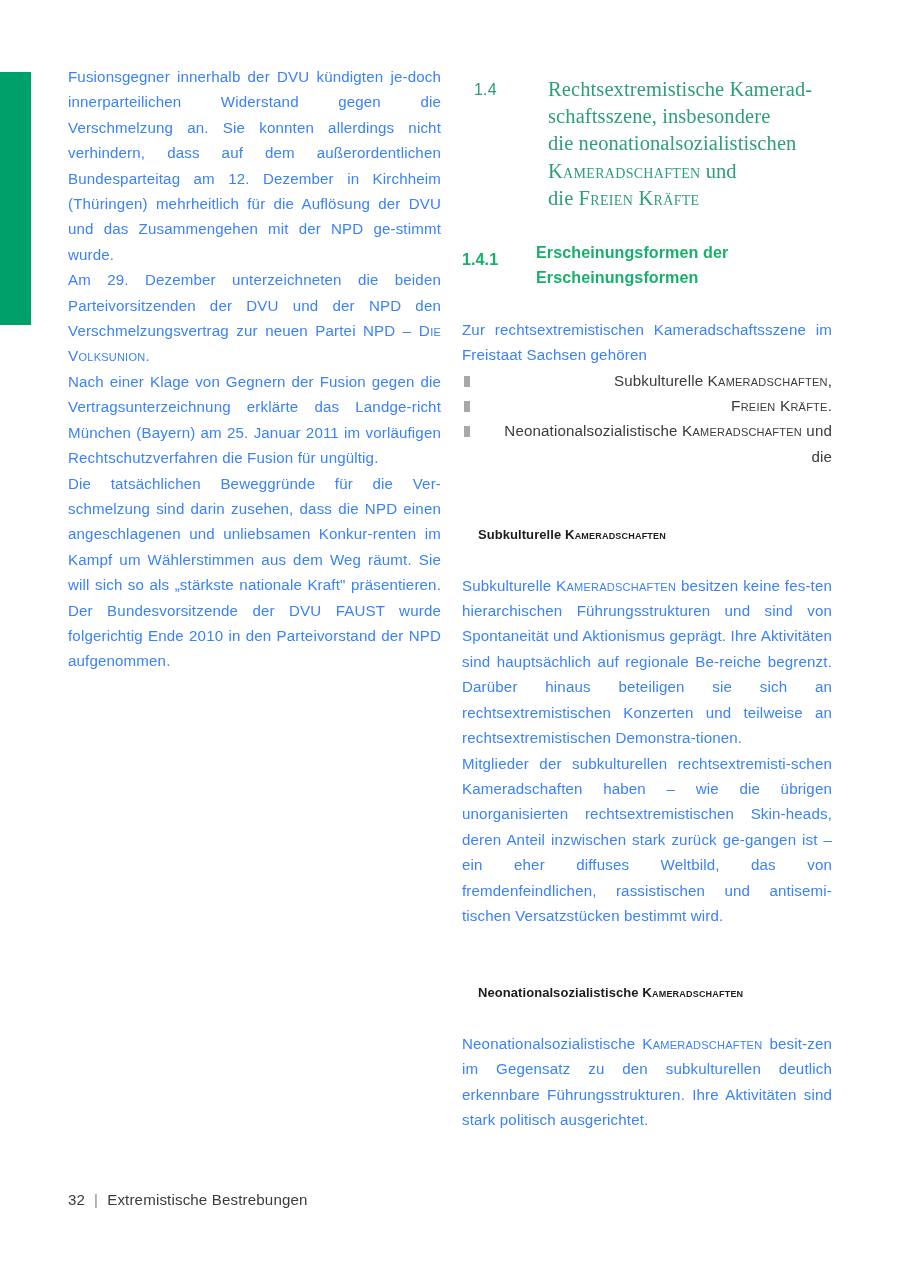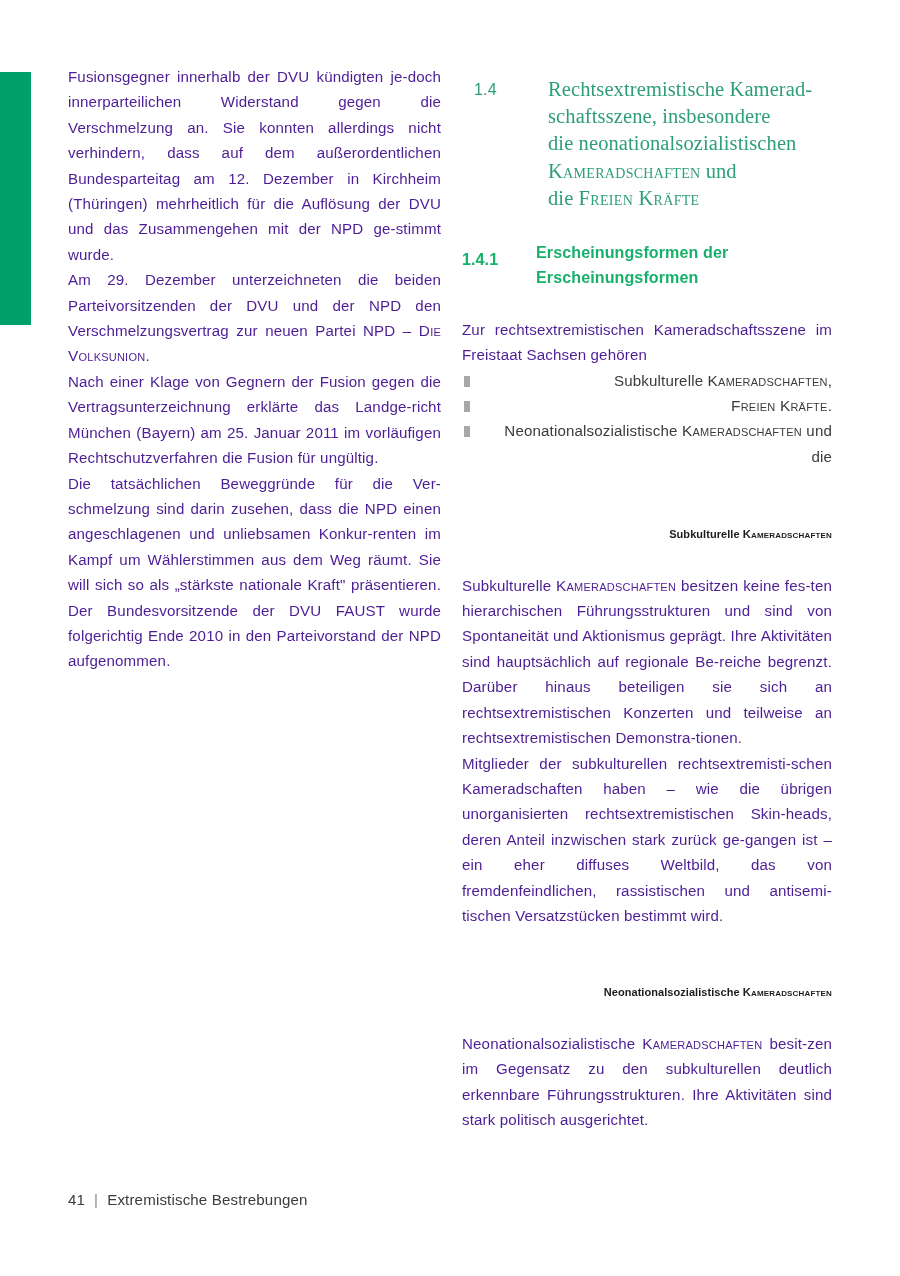--- a/index.html
+++ b/index.html
@@ -38,21 +38,21 @@
     left: 462px;
     top: 64px;
     width: 370px;
   }
 
   
   p.body {
     margin: 0;
     font-size: 15.1px;
     line-height: 25.4px;
-    color: #4c1d95;
+    color: #3b82f6;
     text-align: justify;
     text-justify: inter-word;
     hyphens: manual;
     letter-spacing: 0.01em;
   }
   p.body + p.body { margin-top: 0; }
 
   
   .sc {
     font-variant: small-caps;
@@ -102,28 +102,27 @@
   .h-sub .num {
     position: absolute;
     left: 0;
     top: 7px;
     width: 70px;
     font-weight: bold;
   }
 
   
   h3.h-section {
-    margin: 0;
+    margin: 16px;
     font-family: "Liberation Sans", sans-serif;
     font-weight: bold;
-    font-size: 11px;
+    font-size: 13px;
     line-height: 25.4px;
     color: #1c1c1c;
     letter-spacing: 0.005em;
-    text-align: right;
   }
   h3.h-section .sc { font-size: 1.02em; }
 
   
   ul.bullets {
     list-style: none;
     margin: 0;
     padding: 0;
     text-align: right;
   }
@@ -216,14 +215,14 @@
 
   <p class="body">Mitglieder der subkulturellen rechtsextremisti-schen Kameradschaften haben – wie die übrigen unorganisierten rechtsextremistischen Skin-heads, deren Anteil inzwischen stark zurück ge-gangen ist – ein eher diffuses Weltbild, das von fremdenfeindlichen, rassistischen und antisemi-tischen Versatzstücken bestimmt wird.</p>
 
   <h3 class="h-section" style="margin-top:52px;"><span>Neonationalsozialistische </span><span class="sc">Kameradschaften</span></h3>
 
   <p class="body" style="margin-top:25px;"><span>Neonationalsozialistische </span><span class="sc">Kameradschaften</span><span> besit-zen im Gegensatz zu den subkulturellen deutlich erkennbare Führungsstrukturen. Ihre Aktivitäten sind stark politisch ausgerichtet.</span></p>
 
 </div>
 
 <div class="footer">
-  <span>41</span><span class="sep">|</span><span>Extremistische Bestrebungen</span>
+  <span>32</span><span class="sep">|</span><span>Extremistische Bestrebungen</span>
 </div>
 
 </body></html>

